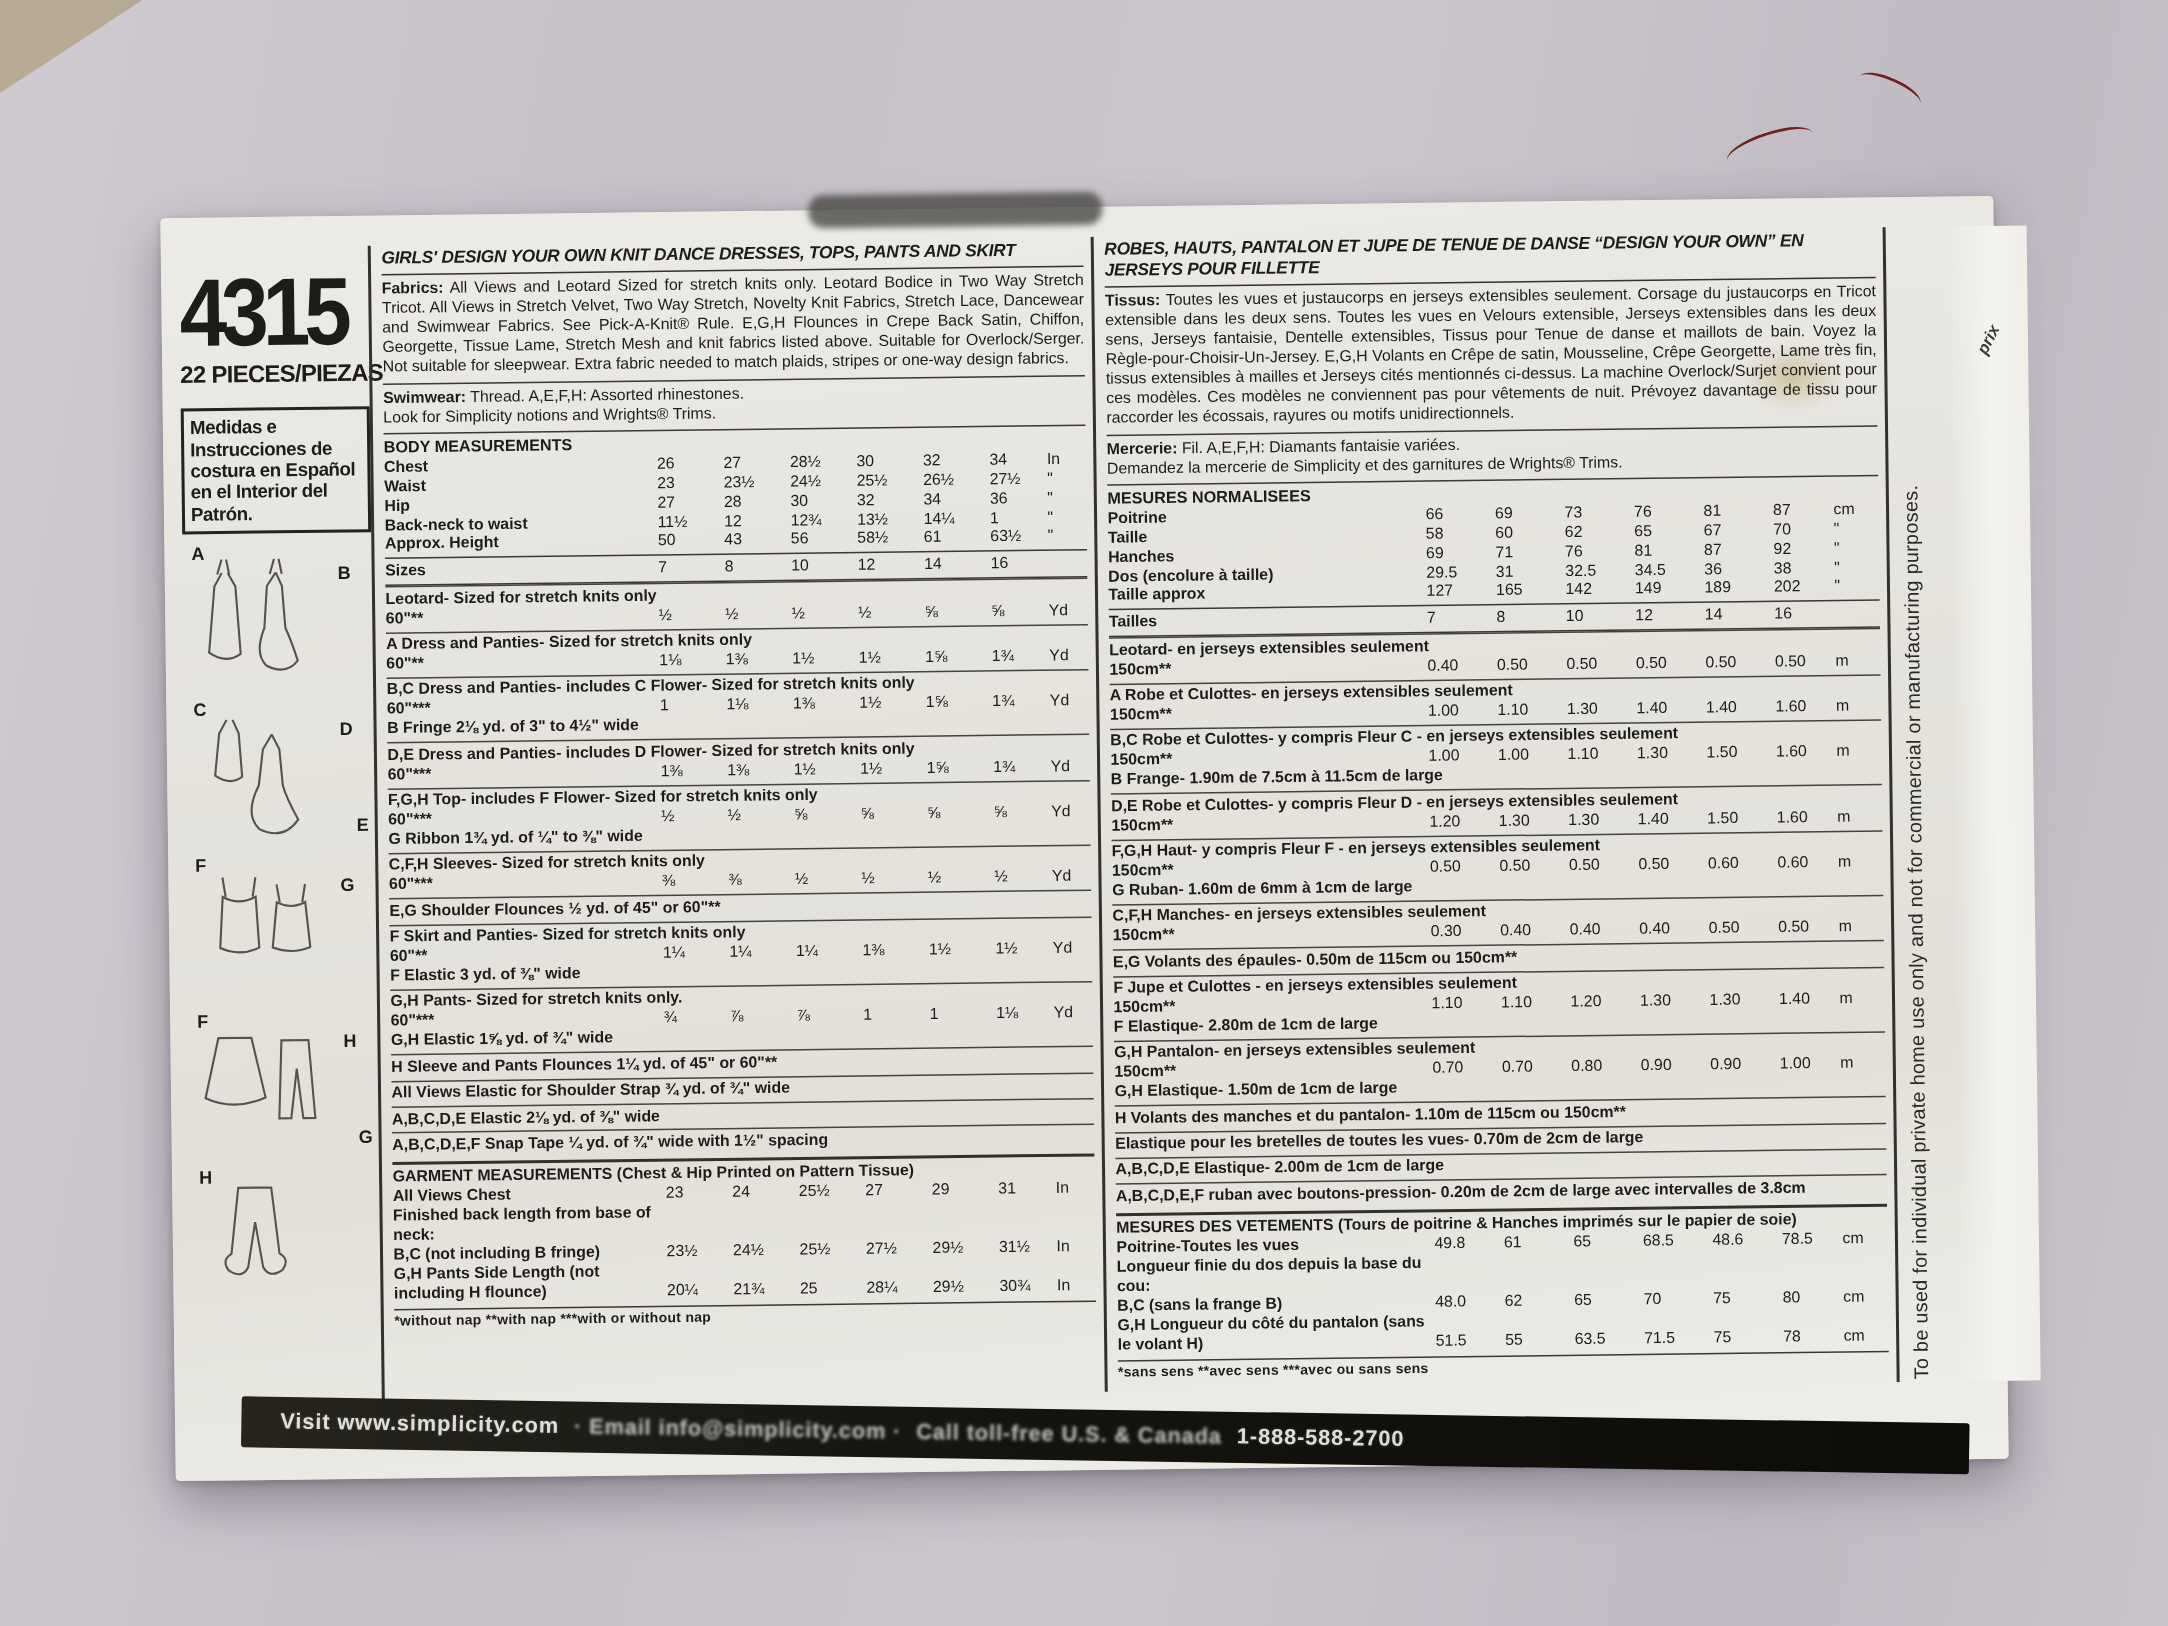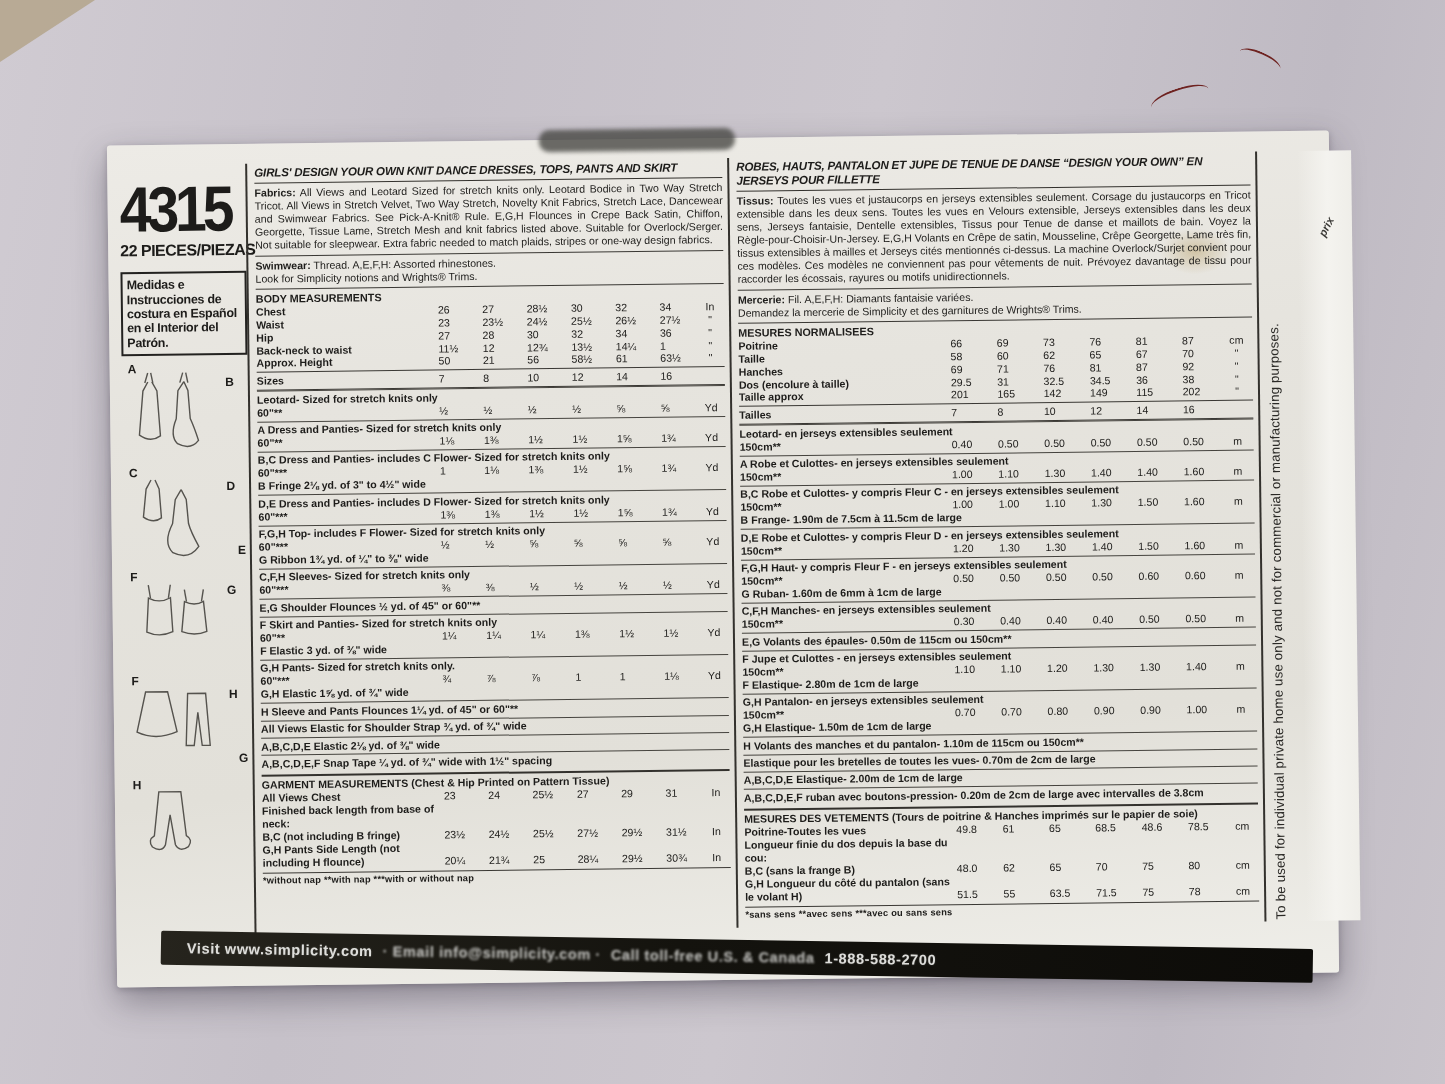--- a/index.html
+++ b/index.html
@@ -48,21 +48,21 @@
   .para{text-align:justify;margin:3px 0 4px;}
   .para b{font-weight:700;}
   .ruled{border-top:1.4px solid #3a3834;padding-top:3px;margin-top:3px;}
   .sec-head{font-weight:700;font-size:10.8px;}
   .mrow{display:grid;align-items:end;}
   .col-en .mrow{grid-template-columns:176px repeat(6,1fr) 26px;}
   .col-fr .mrow{grid-template-columns:206px repeat(6,1fr) 30px;}
   .mlabel{font-weight:700;}
   .mlabel2{font-weight:700;}
   .mval{text-align:left;padding-left:6px;}
-  .munit{text-align:center;padding-right:2px;}
+  .munit{text-align:left;padding-right:2px;}
   .sizes-row{border-top:1.5px solid #3a3834;border-bottom:1.5px solid #3a3834;padding:2px 0;margin-top:2px;}
   .yblock{border-top:1.2px solid #45433e;padding:1.5px 0 2px;}
   .bhead{font-weight:700;}
   .bextra{font-weight:700;}
   .gm-head{font-weight:700;border-top:2px solid #33312d;padding-top:2.5px;margin-top:2px;}
   .footnote{border-top:1.4px solid #3a3834;margin-top:3px;padding-top:2px;
             font-size:9.3px;font-weight:600;letter-spacing:.2px;}
 
   
   .right-strip{width:40px;flex:none;border-left:2px solid #33312d;position:relative;}
@@ -208,21 +208,21 @@
                 <span class="mval">13½</span>
                 <span class="mval">14¼</span>
                 <span class="mval">1</span>
                 <span class="munit">"</span>
               </div>
               <div class="mrow">
                 <div>
                   <div class="mlabel">Approx. Height</div>
                 </div>
                 <span class="mval">50</span>
-                <span class="mval">21</span>
+                <span class="mval">43</span>
                 <span class="mval">56</span>
                 <span class="mval">58½</span>
                 <span class="mval">61</span>
                 <span class="mval">63½</span>
                 <span class="munit">"</span>
               </div>
             </div>
         </div>
         <div class="sizes-row">
             <div class="mrow">
@@ -477,25 +477,25 @@
                 <span class="mval">32.5</span>
                 <span class="mval">34.5</span>
                 <span class="mval">36</span>
                 <span class="mval">38</span>
                 <span class="munit">"</span>
               </div>
               <div class="mrow">
                 <div>
                   <div class="mlabel">Taille approx</div>
                 </div>
-                <span class="mval">201</span>
+                <span class="mval">127</span>
                 <span class="mval">165</span>
                 <span class="mval">142</span>
                 <span class="mval">149</span>
-                <span class="mval">115</span>
+                <span class="mval">189</span>
                 <span class="mval">202</span>
                 <span class="munit">"</span>
               </div>
             </div>
         </div>
         <div class="sizes-row">
             <div class="mrow">
               <div>
                 <div class="mlabel">Tailles</div>
               </div>

